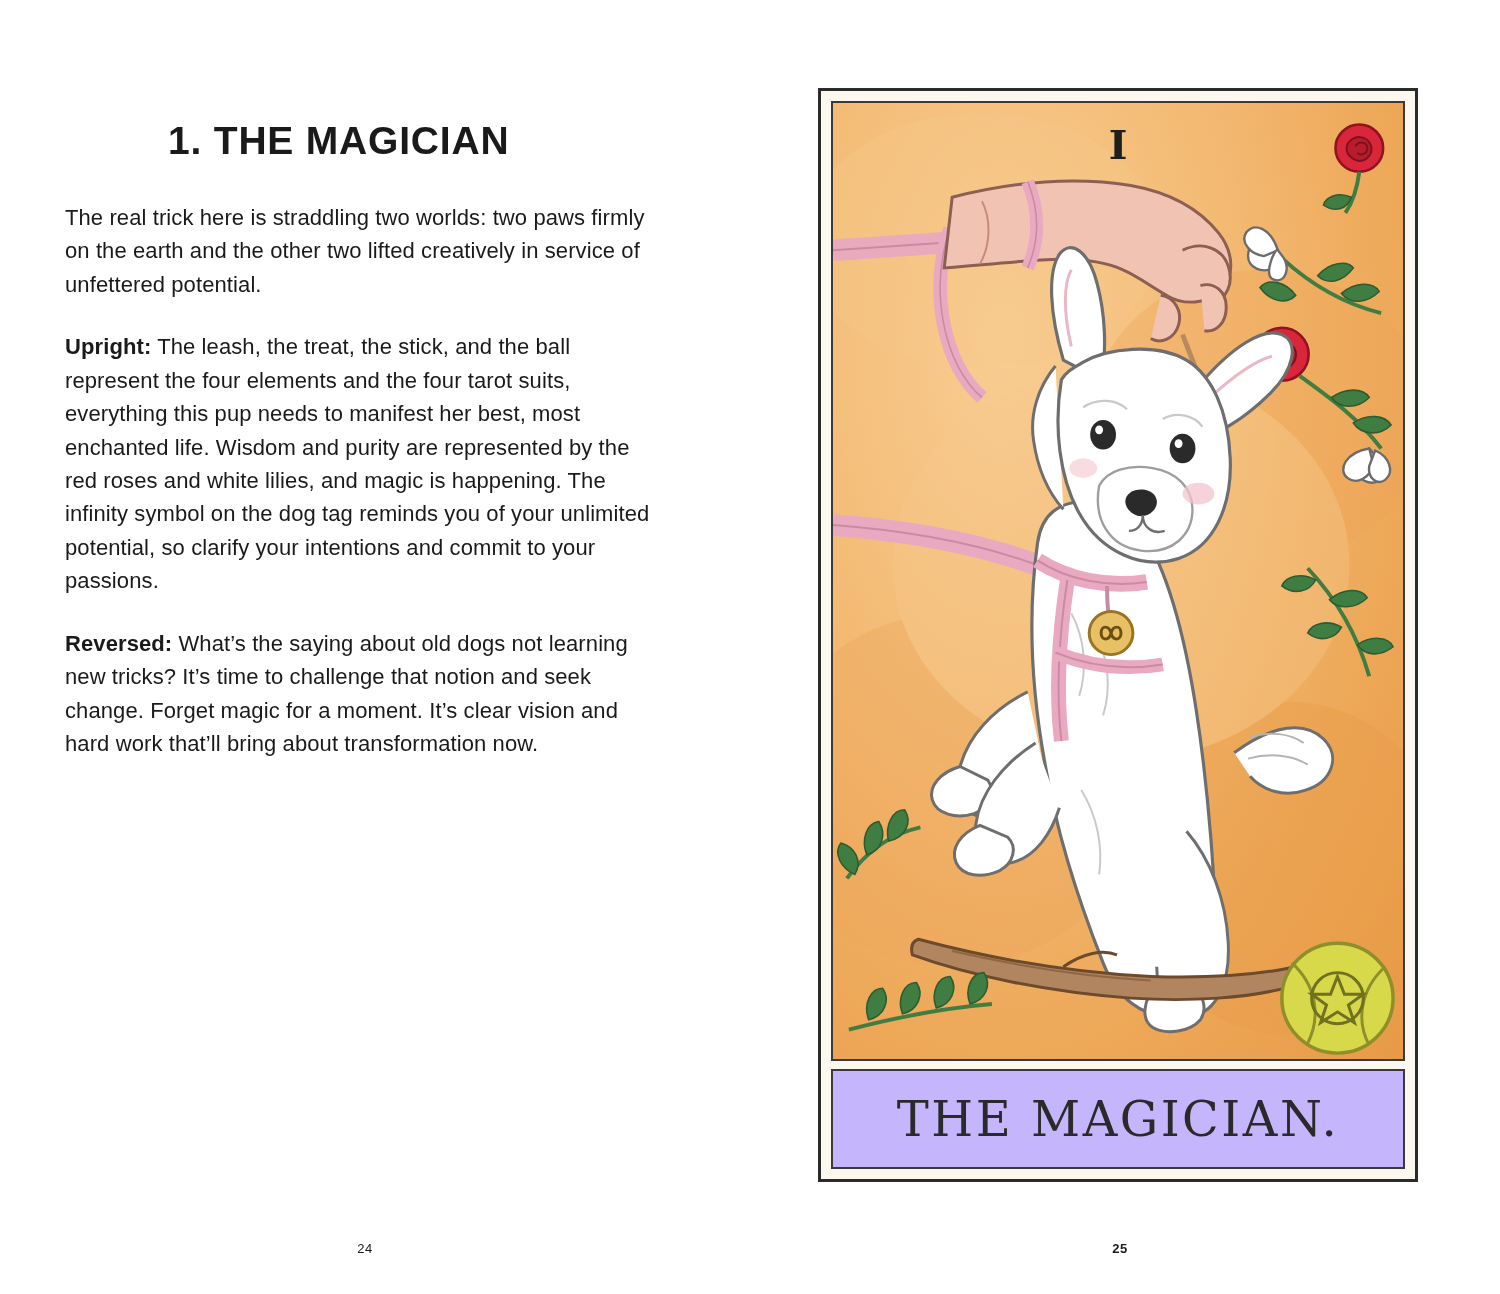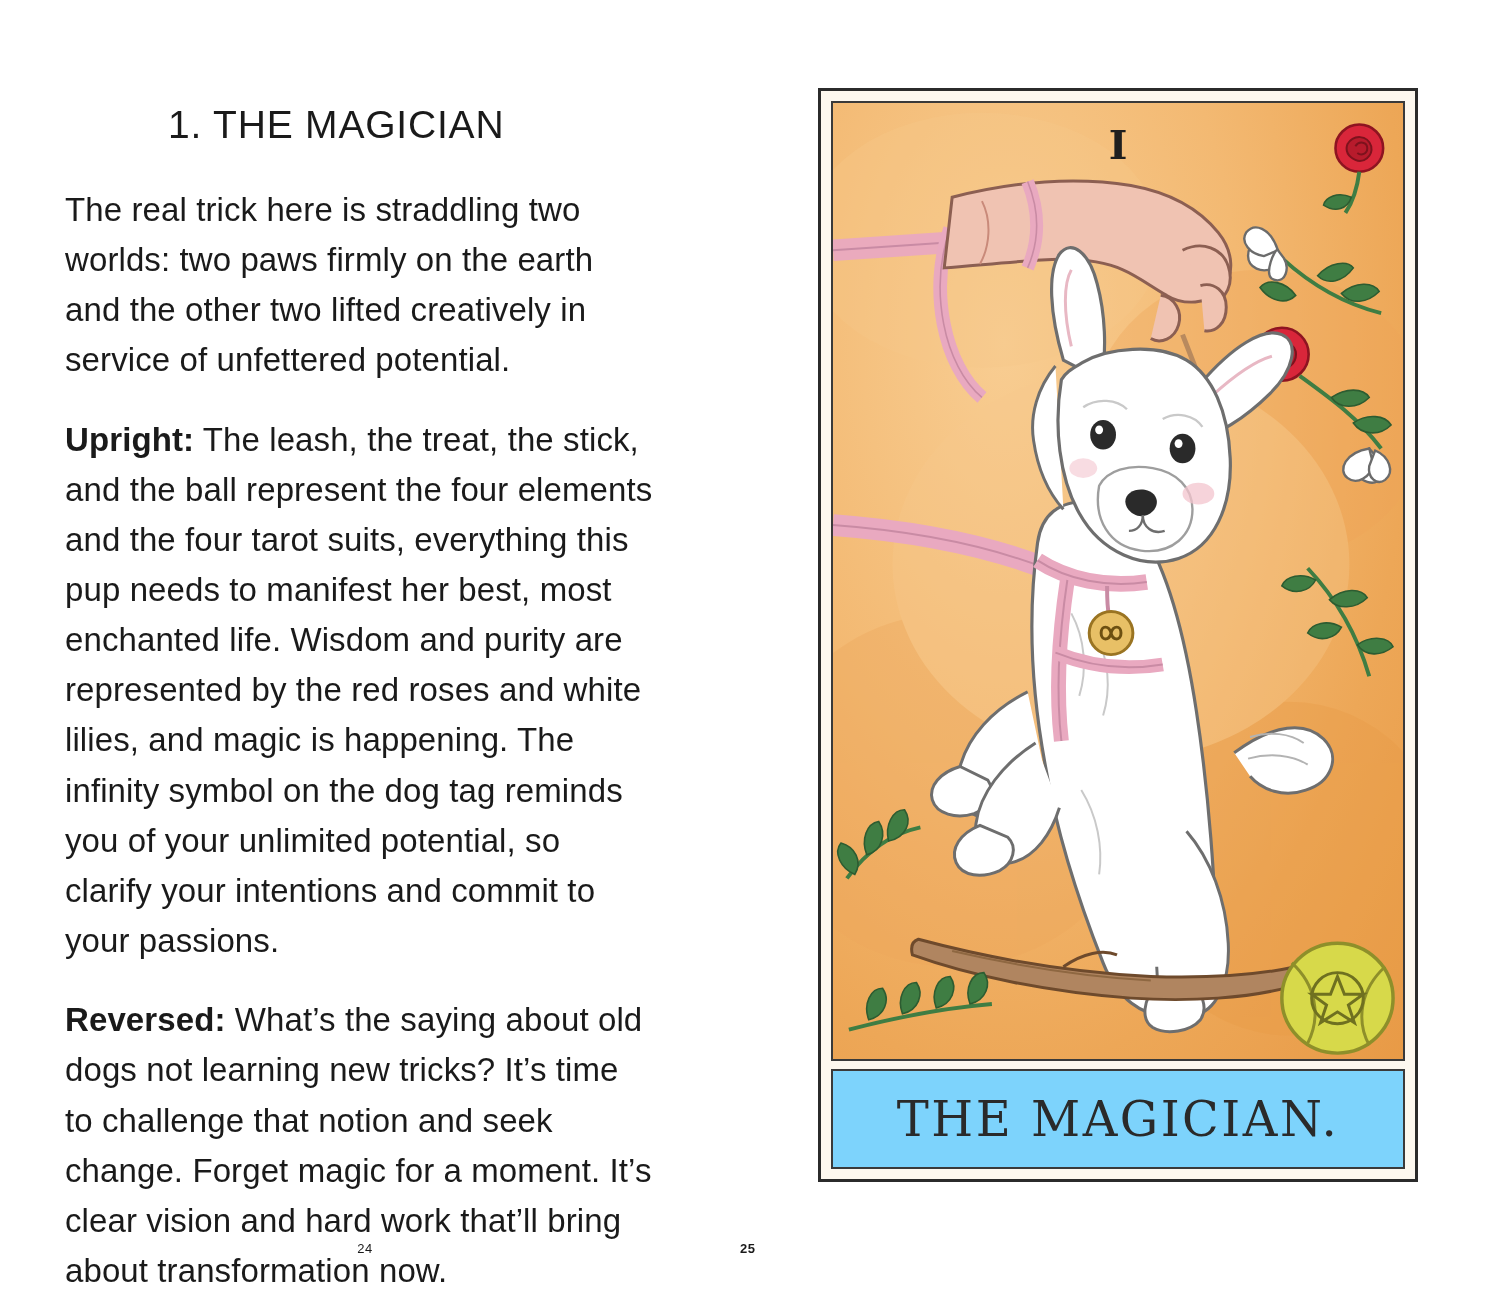--- a/index.html
+++ b/index.html
@@ -23,42 +23,42 @@
   
   .page-left {
     width: 750px;
     height: 1294px;
     position: relative;
     box-sizing: border-box;
     padding: 104px 95px 0 65px;
   }
   .chapter-title {
     font-size: 39px;
-    font-weight: normal;
+    font-weight: bold;
     letter-spacing: 0.8px;
-    margin: 0 0 38px 103px;
+    margin: 16px 0 38px 103px;
     line-height: 1.1;
   }
   .body-copy p {
-    font-size: 33px;
+    font-size: 22px;
     line-height: 1.52;
     margin: 0 0 29px 0;
     letter-spacing: 0.1px;
   }
   .body-copy p:last-child { margin-bottom: 0; }
   .body-copy b { font-weight: bold; text-align: right; }
   .folio {
     position: absolute;
     bottom: 38px;
     font-size: 13px;
     color: #1a1a1a;
     letter-spacing: 0.5px;
   }
   .folio-left { left: 0; width: 750px; text-align: center; text-indent: -20px; }
-  .folio-right { left: 750px; width: 750px; text-align: left; text-indent: -10px; font-weight: bold; }
+  .folio-right { left: 750px; width: 750px; text-align: center; text-indent: -10px; font-weight: bold; }
 
   
   .page-right {
     width: 750px;
     height: 1294px;
     position: relative;
   }
   .card {
     position: absolute;
     left: 68px;
@@ -78,21 +78,21 @@
     margin: 10px 10px 0 10px;
     border: 2px solid #3a3a3a;
     background:
       radial-gradient(ellipse at 30% 25%, #f8cd92 0%, #f3b972 42%, #eda757 72%, #e89a46 100%);
     overflow: hidden;
   }
   .card-label {
     flex: 0 0 96px;
     margin: 8px 10px 10px 10px;
     border: 2px solid #3a3a3a;
-    background: #7dd3fc;
+    background: #c4b5fd;
     display: flex;
     align-items: center;
     justify-content: center;
   }
   .card-label span {
     font-family: "DejaVu Serif", serif;
     font-size: 48px;
     letter-spacing: 2.5px;
     color: #2a2a2a;
   }

